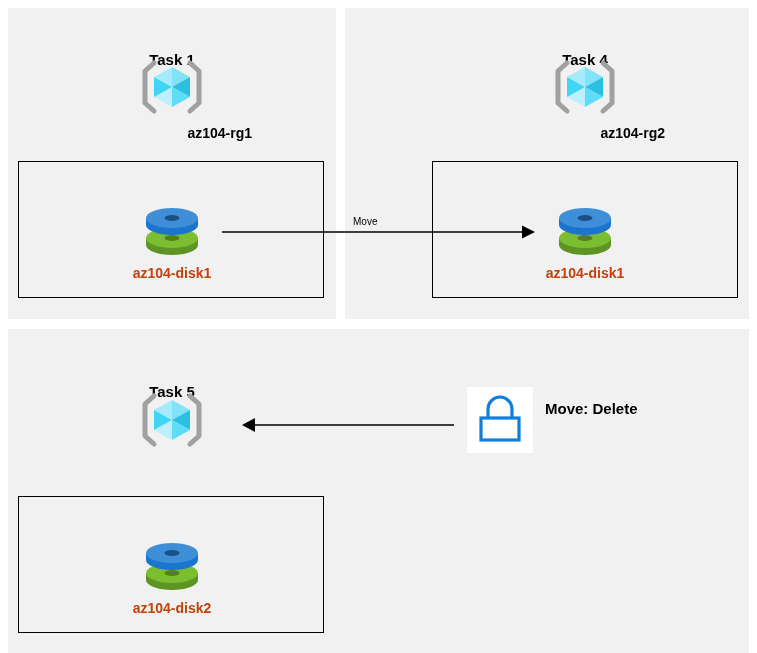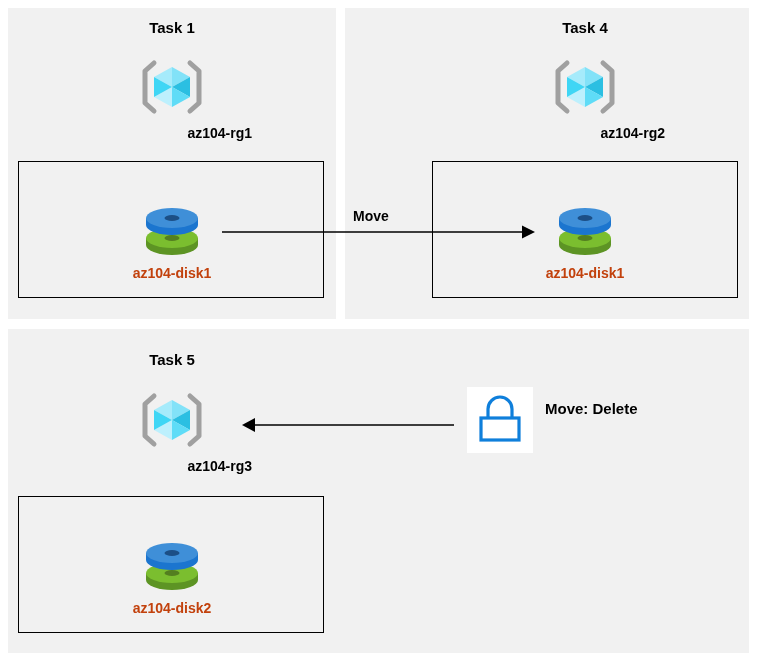--- a/index.html
+++ b/index.html
@@ -29,20 +29,21 @@
   #panel-task3 { left: 8px;   top: 329px; width: 741px; height: 324px; }
 
   
   .task-title {
     position: absolute;
     font-size: 15px;
     font-weight: bold;
     color: #000000;
     text-align: center;
     white-space: nowrap;
+    margin-top: 32px;
   }
   #title-task1 { left: 92px;  top: 19px;  width: 160px; }
   #title-task2 { left: 505px; top: 19px;  width: 160px; }
   #title-task3 { left: 92px;  top: 351px; width: 160px; }
 
   
   .rg-icon {
     position: absolute;
     width: 64px;
     height: 64px;
@@ -101,24 +102,25 @@
   
   .arrow-svg {
     position: absolute;
     overflow: visible;
   }
   #arrow-move   { left: 222px; top: 218px; width: 315px; height: 28px; }
   #arrow-lock   { left: 242px; top: 412px; width: 212px; height: 26px; }
 
   .arrow-label {
     position: absolute;
-    font-size: 14px;
-    font-weight: bold;
-    color: #000000;
-    white-space: nowrap;
+    font-size: 10px;
+    font-weight: normal;
+    color: #000000;
+    white-space: nowrap;
+    margin-top: 8px;
   }
   #label-move { left: 353px; top: 208px; }
 
   
   #lock-card {
     position: absolute;
     left: 467px;
     top: 387px;
     width: 66px;
     height: 66px;
@@ -242,21 +244,20 @@
       <path d="M50 8 L59 16 L59 48 L50 56" fill="none" stroke="#a0a0a0" stroke-width="5" stroke-linecap="round" stroke-linejoin="round"></path>
       <polygon points="32,32 14,22 32,12" fill="#a6ebfb"></polygon>
       <polygon points="32,32 32,12 50,22" fill="#82e2f8"></polygon>
       <polygon points="32,32 50,22 50,42" fill="#2bbfe2"></polygon>
       <polygon points="32,32 50,42 32,52" fill="#5fdcf7"></polygon>
       <polygon points="32,32 32,52 14,42" fill="#bdf0fd"></polygon>
       <polygon points="32,32 14,42 14,22" fill="#3fd6f5"></polygon>
     </svg>
   </div>
 
-  <div class="rg-label" id="rg-label-3">az104-rg3</div>
 
   <div class="resource-box" id="box-task3"></div>
 
   <div class="disk-icon" id="disk-icon-3">
     <svg viewBox="0 0 64 62" width="64" height="62">
       <path d="M6 40 L6 47 A26 10 0 0 0 58 47 L58 40 Z" fill="#5d9424"></path>
       <ellipse cx="32" cy="40" rx="26" ry="10" fill="#7bbe2f"></ellipse>
       <ellipse cx="32" cy="40" rx="7.5" ry="3" fill="#537f20"></ellipse>
       <path d="M6 20 L6 27 A26 10 0 0 0 58 27 L58 20 Z" fill="#1b75cf"></path>
       <ellipse cx="32" cy="20" rx="26" ry="10" fill="#3f8fd8"></ellipse>

